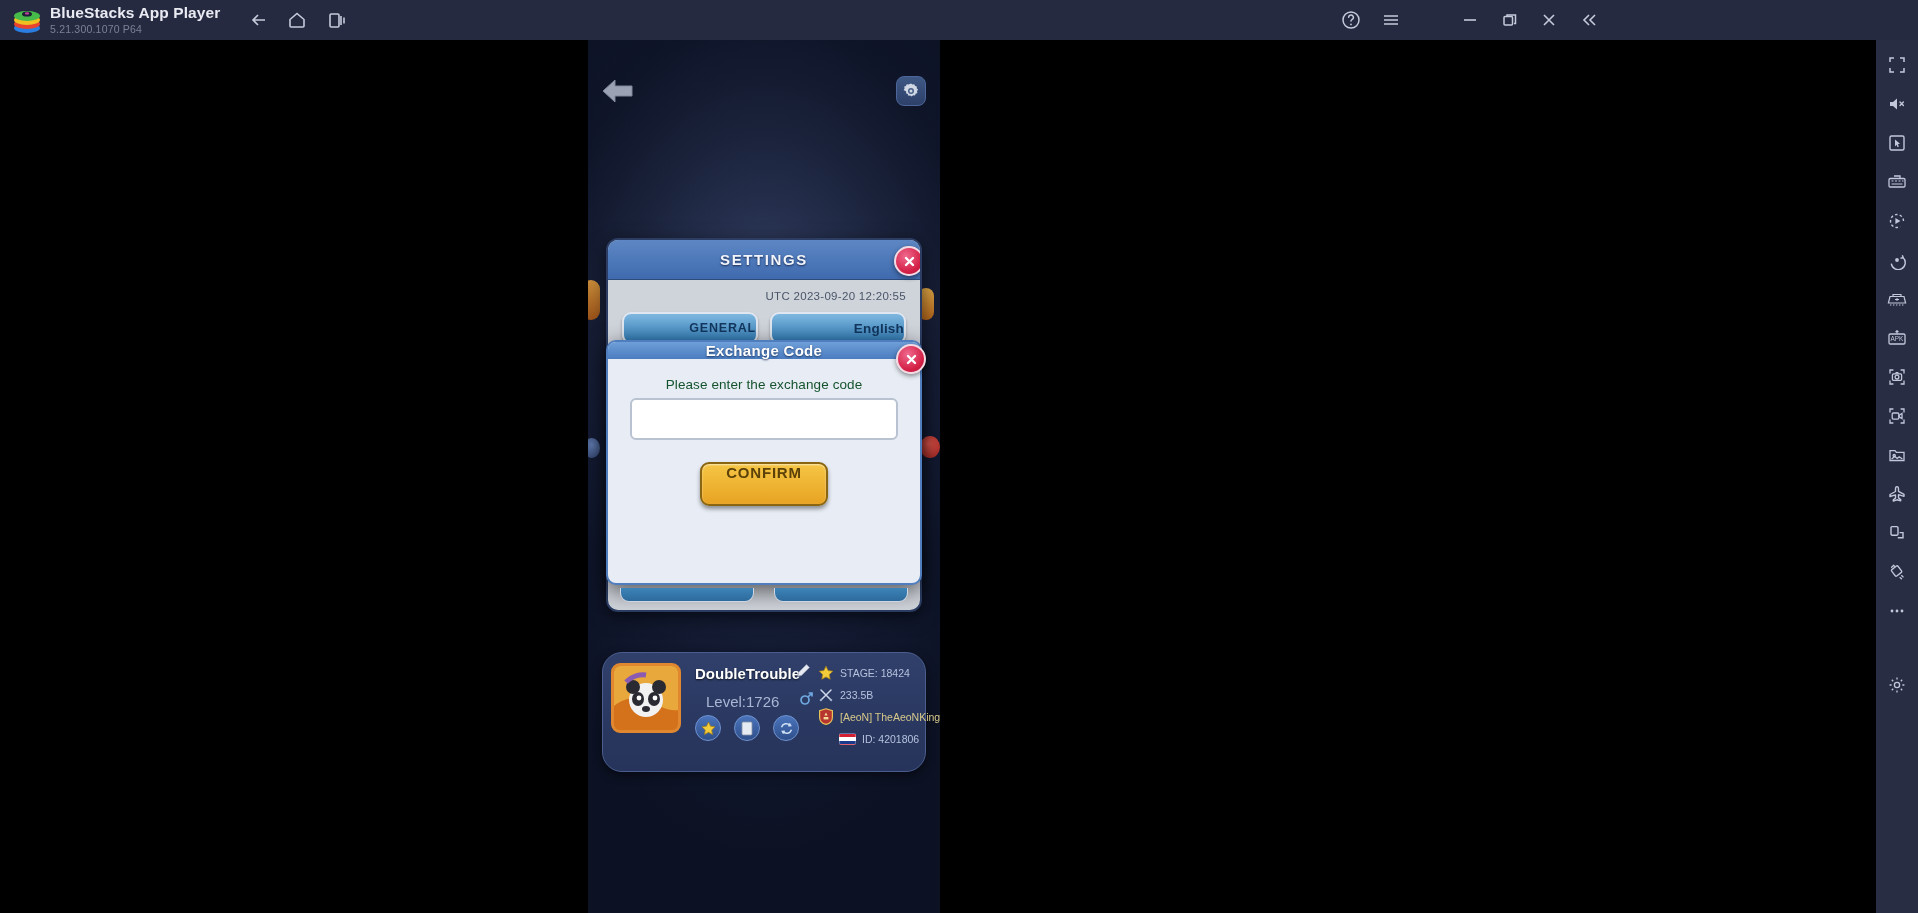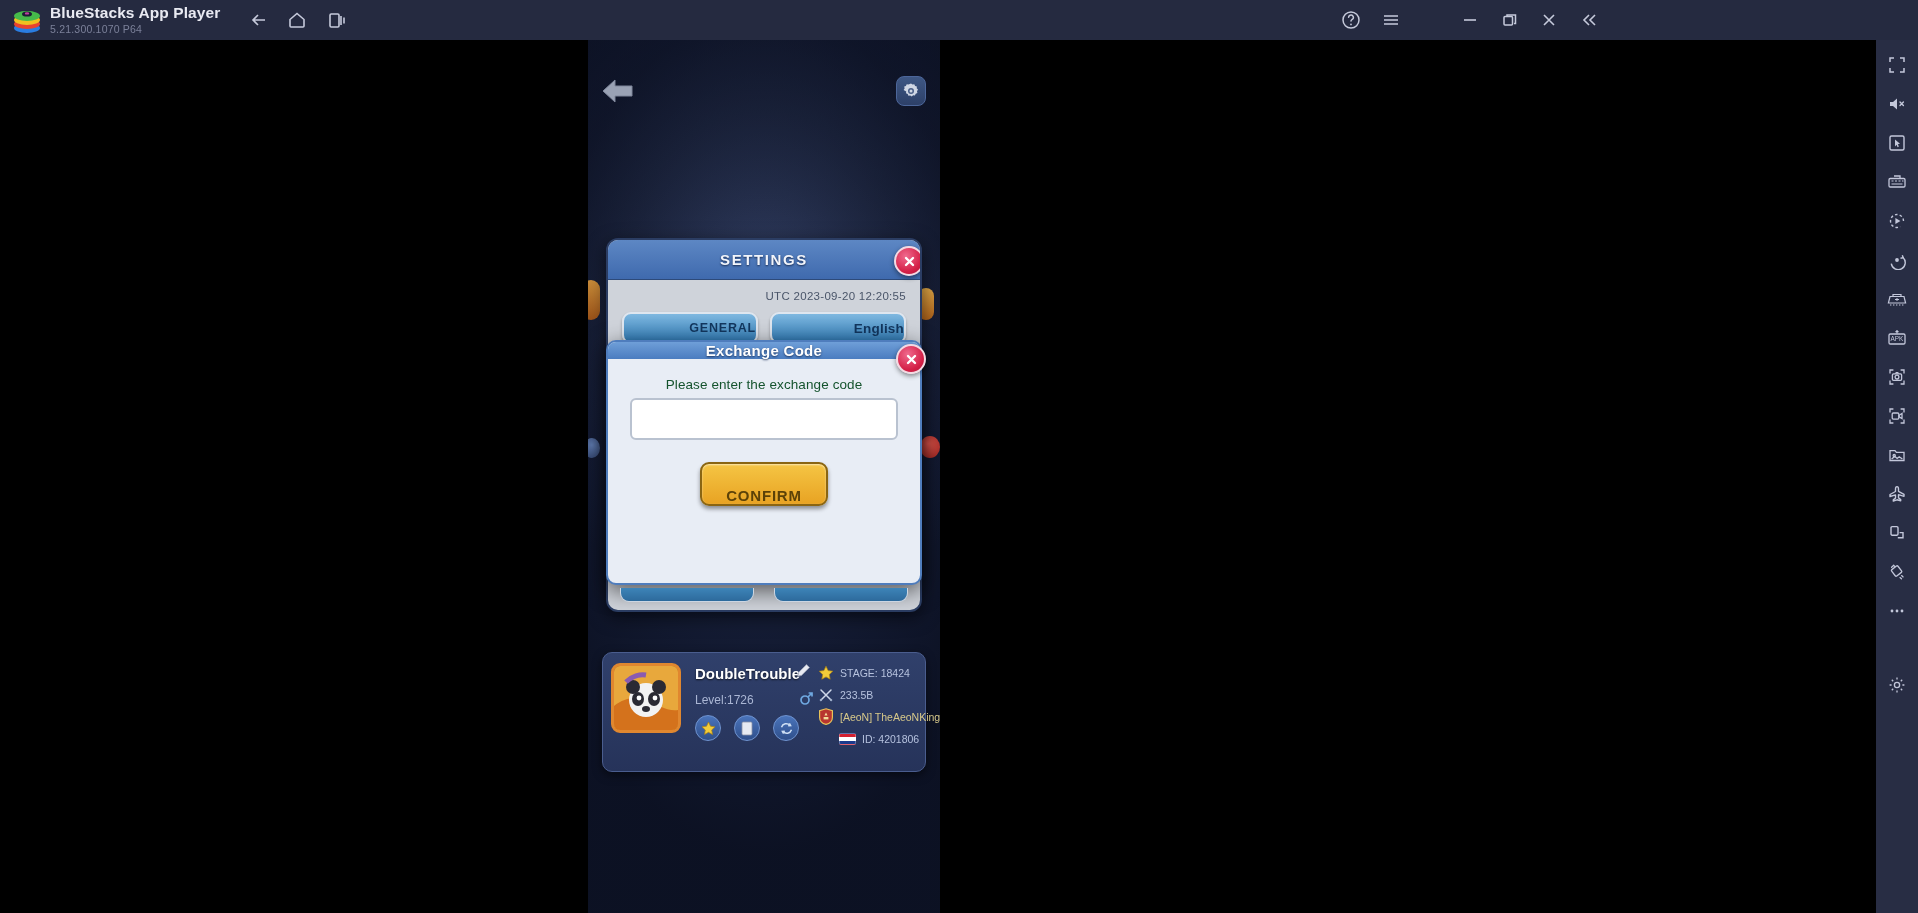--- a/index.html
+++ b/index.html
@@ -133,59 +133,59 @@
   .ex-input{
     width:268px; height:42px; margin:0 auto;
     background:#fff; border:2px solid #b9c2d0; border-radius:6px;
     display:block; font-size:14px; color:#222; padding:0 8px;
     font-family:"Liberation Sans", sans-serif;
   }
   .ex-confirm{
     margin:22px auto 0; width:128px; height:44px; border-radius:9px;
     background:linear-gradient(#f5c544,#e8a323);
     border:2px solid #8a6512; cursor:pointer;
-    display:flex; align-items:flex-end; justify-content:center;
+    display:flex; align-items:flex-start; justify-content:center;
     box-shadow:0 3px 4px rgba(0,0,0,.4), inset 0 1px 2px rgba(255,255,255,.6);
   }
   .ex-confirm span{
     font-size:15px; font-weight:bold; color:#5c4208; letter-spacing:.8px;
   }
 
   
   .peek{
     position:absolute; top:548px; height:14px; border-radius:0 0 9px 9px;
     background:linear-gradient(#3d84b8,#2d6a9c); border:1px solid #cdd6e2;
     border-top:none;
   }
 
   
   .deco{ position:absolute; border-radius:50%; }
 
   
   .pcard{
     position:absolute; left:14px; top:612px; width:324px; height:120px;
-    border-radius:10px;
+    border-radius:20px;
     background:linear-gradient(#30406b,#26335a);
     border:1px solid #4a5d8e;
     box-shadow:0 3px 10px rgba(0,0,0,.5);
   }
   .avatar{
     position:absolute; left:8px; top:10px; width:70px; height:70px;
     border-radius:9px; border:3px solid #e0872f;
     background:radial-gradient(circle at 50% 45%, #f0c040, #c8801c 60%, #8b4a12);
     overflow:hidden;
   }
   .pname{
     position:absolute; left:92px; top:12px;
     font-size:15px; font-weight:bold; color:#fff;
     text-shadow:0 1px 2px rgba(0,0,0,.7);
   }
   .plevel{
-    position:absolute; left:92px; top:40px;
-    font-size:12px; color:#aab6d4;
+    position:absolute; left:103px; top:40px;
+    font-size:15px; color:#aab6d4;
   }
   .pedit{ position:absolute; left:192px; top:10px; cursor:pointer; }
   .pgender{ position:absolute; left:196px; top:37px; }
   .pact{
     position:absolute; top:62px; width:26px; height:26px; border-radius:50%;
     background:linear-gradient(#4a74bb,#2f4f8b); border:1px solid #6f93d0;
     display:flex; align-items:center; justify-content:center; cursor:pointer;
   }
   .stat{
     position:absolute; left:214px; display:flex; align-items:center; gap:6px;

